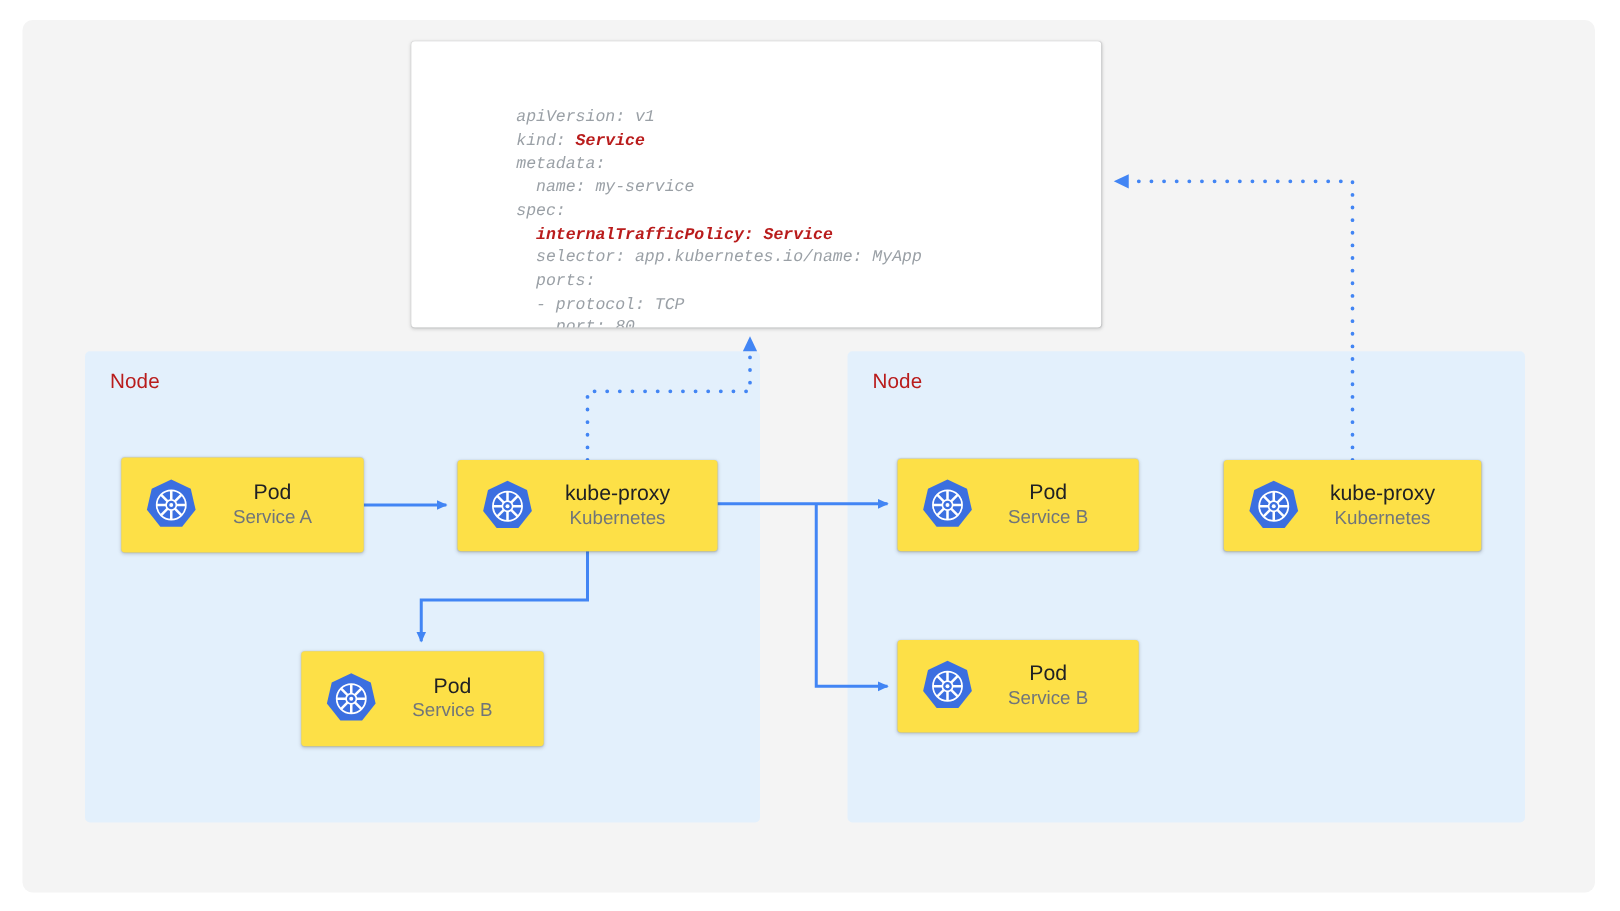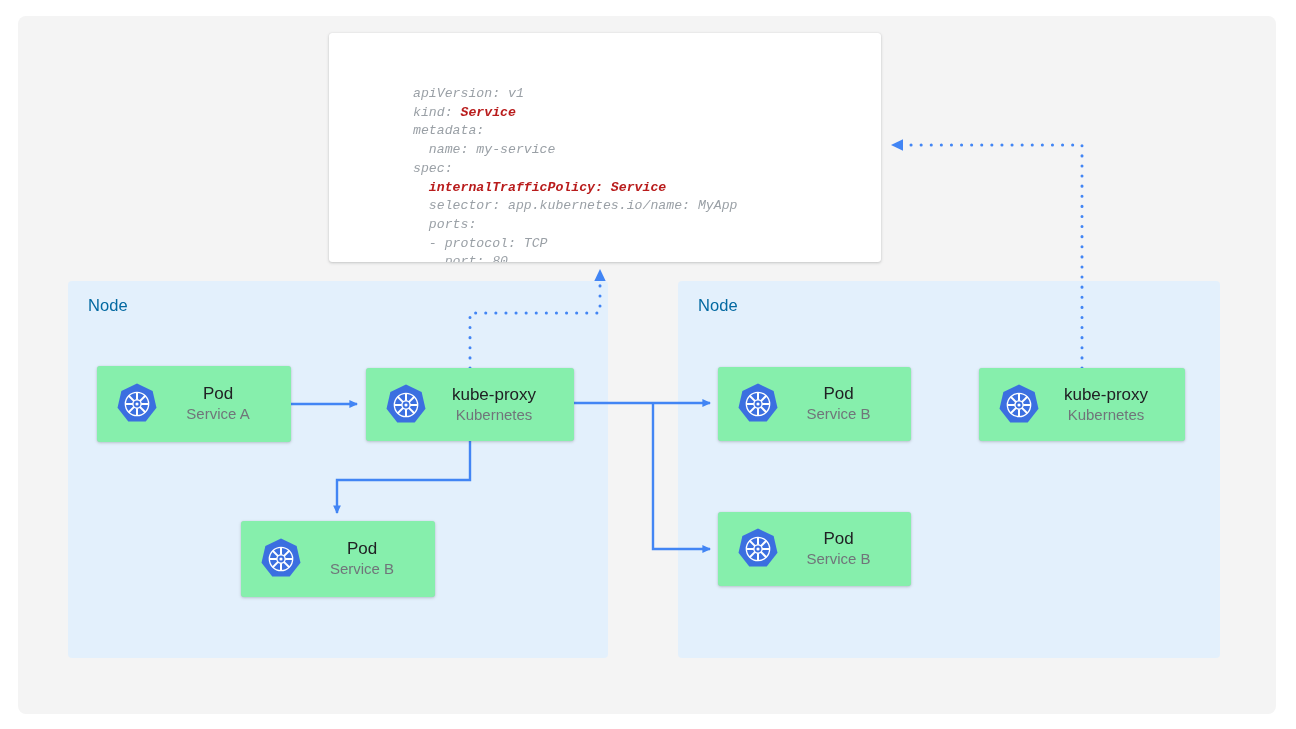--- a/index.html
+++ b/index.html
@@ -41,27 +41,27 @@
     background: #e3f0fc;
     border-radius: 4px;
   }
   #node-left  { left: 68px;  top: 281px; width: 540px; height: 377px; }
   #node-right { left: 678px; top: 281px; width: 542px; height: 377px; }
   .node-label {
     position: absolute;
     left: 20px;
     top: 15px;
     font-size: 16.5px;
-    color: #0369a1;
+    color: #b91c1c;
     letter-spacing: .1px;
   }
   
   .card {
     position: absolute;
-    background: #86efac;
+    background: #fde047;
     border-radius: 3px;
     box-shadow: 0 1px 3px rgba(60,64,67,.26), 0 0 1px rgba(60,64,67,.16);
     display: flex;
     align-items: center;
     box-sizing: border-box;
   }
   .card .k8s-icon {
     flex: 0 0 auto;
     margin-left: 18px;
     width: 44px;

